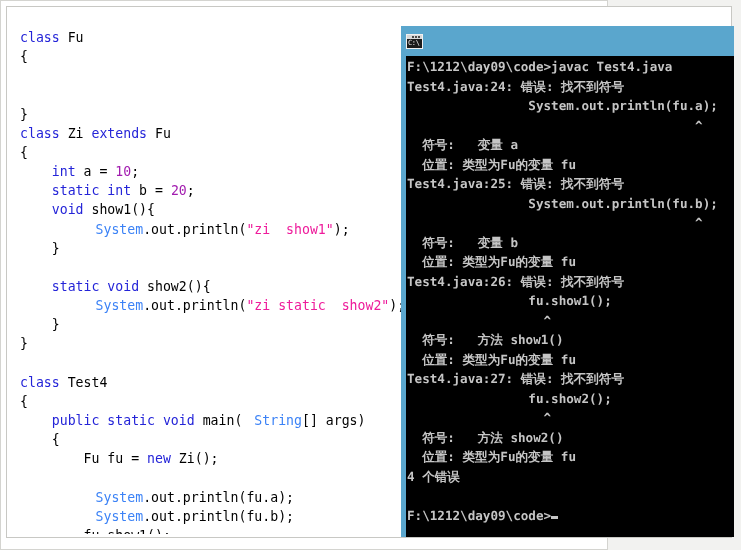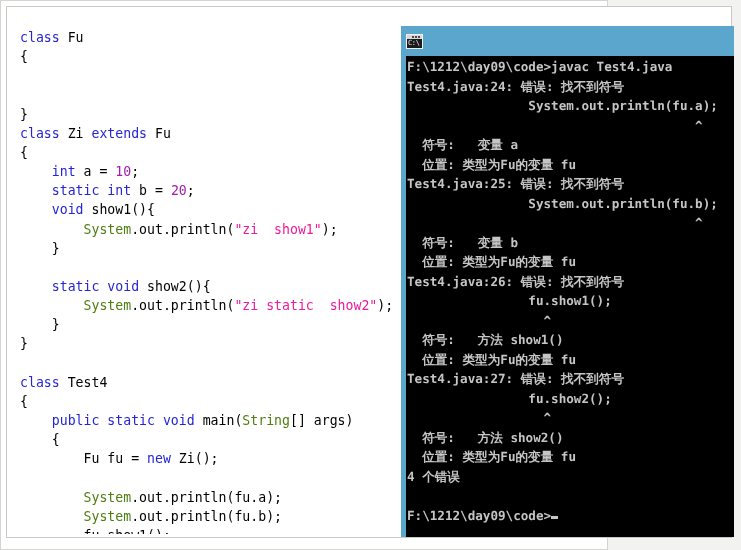--- a/index.html
+++ b/index.html
@@ -52,21 +52,21 @@
     font-size: 13.2px;
     line-height: 19.15px;
     white-space: pre;
     color: #000000;
     letter-spacing: 0px;
   }
   .ln { display: block; height: 19.15px; }
   .kw  { color: #2424d8; }      
   .num { color: #a21caf; }      
   .str { color: #ee1b9b; }      
-  .cls { color: #4d7c0f; }      
+  .cls { color: #3b82f6; margin-left: 12px; }      
   .pl  { color: #000000; }      
 
   
   #console-window {
     position: absolute;
     left: 400px;
     top: 25px;
     width: 333px;
     height: 511px;
     background: #000000;

